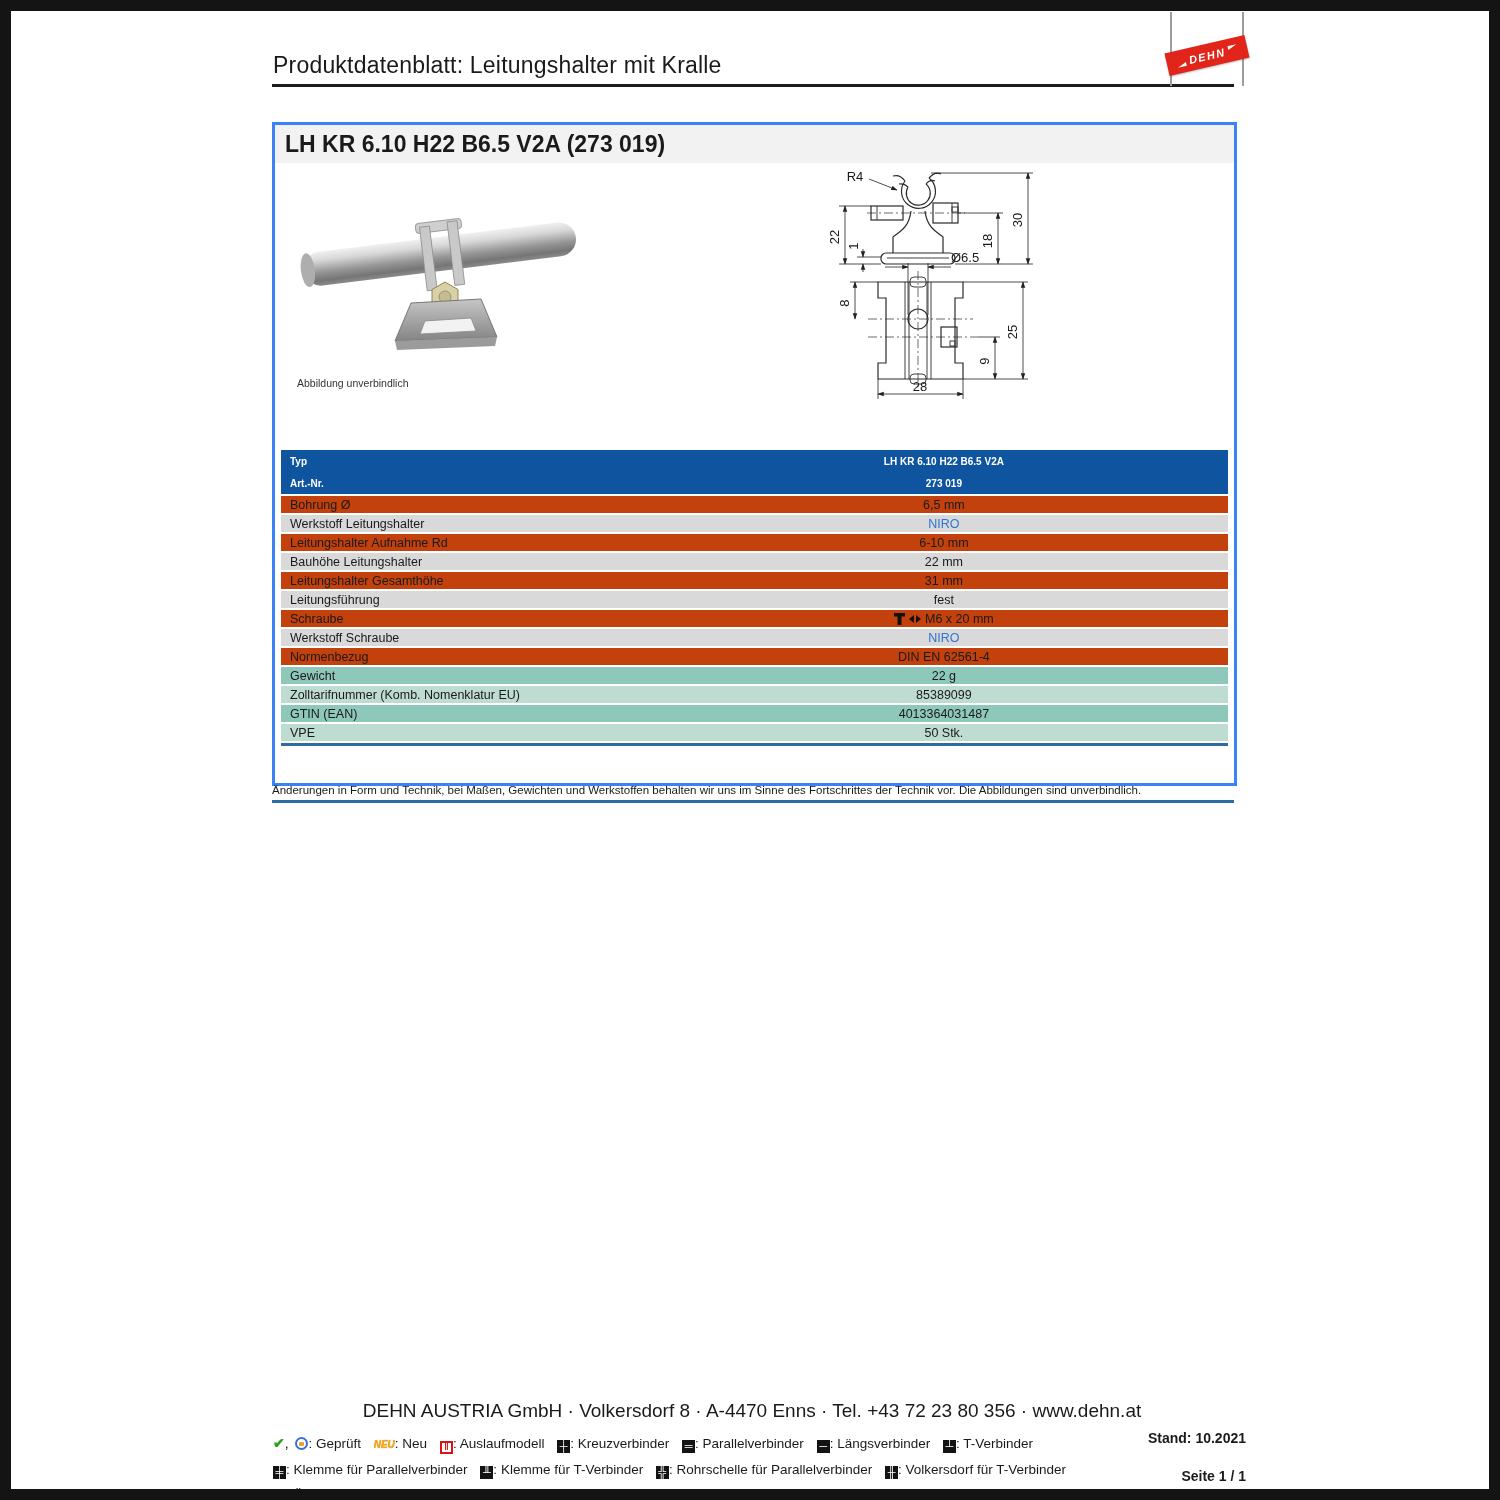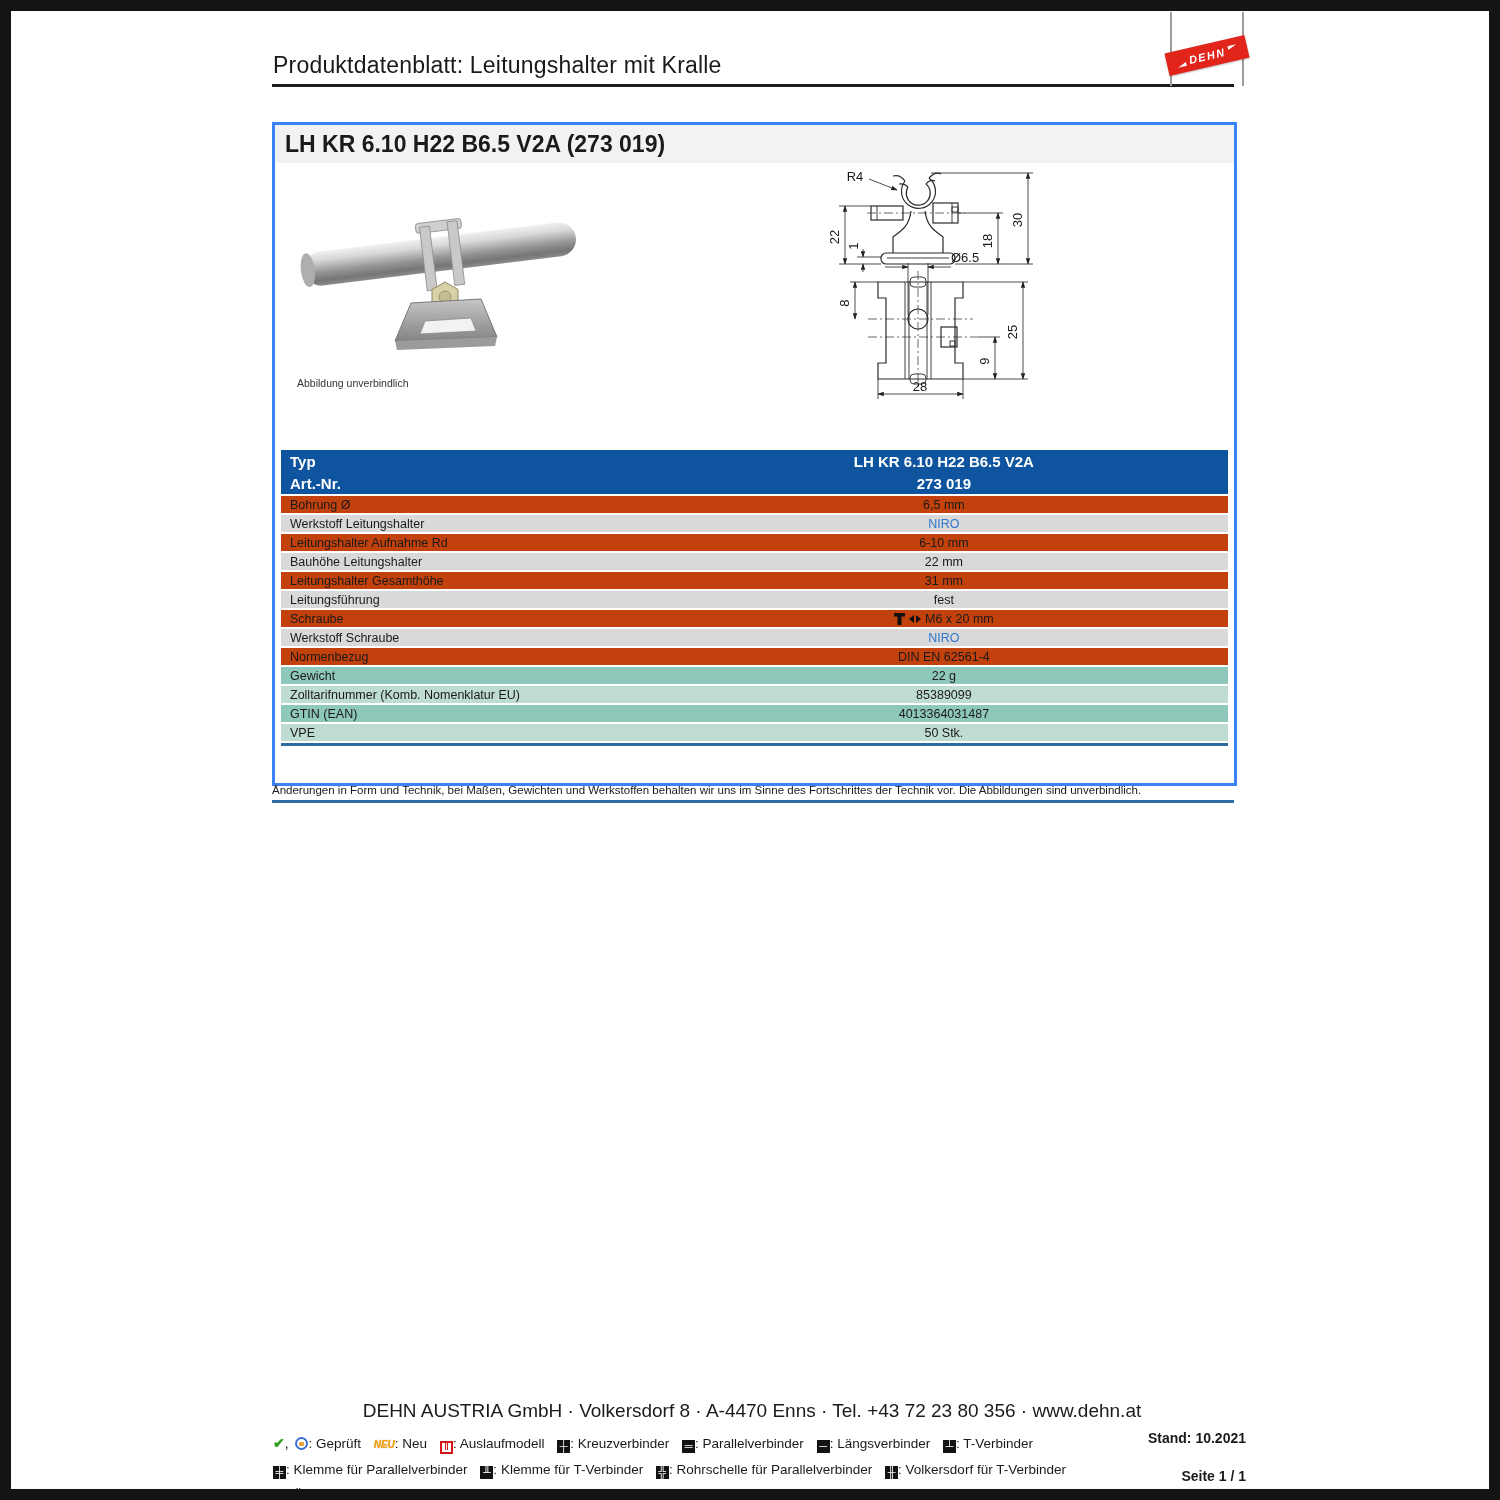--- a/index.html
+++ b/index.html
@@ -28,21 +28,21 @@
   
   .pbox{position:absolute;left:272px;top:122px;width:959px;height:658px;border:3px solid #3b82f6;background:#fff;}
   .ptitle{height:38px;background:#f2f2f2;font-size:23px;font-weight:bold;line-height:38px;padding-left:10px;}
   .photo{position:absolute;left:20px;top:60px;}
   .caption{position:absolute;left:22px;top:240px;font-size:10.5px;color:#333;margin-top:12px;}
   .tdraw{position:absolute;left:548px;top:40px;}
   .tdraw text{font-size:13px;fill:#1a1a1a;}
 
   
   .tbl{position:absolute;left:6px;top:325px;width:947px;}
-  .thead{background:#0f549e;color:#fff;font-weight:bold;font-size:15px;margin-bottom:2px;}
+  .thead{background:#0f549e;color:#fff;font-weight:bold;font-size:10px;margin-bottom:2px;}
   .trow{display:flex;align-items:center;}
   .thead .trow{height:22px;}
   .tb .trow{height:17px;font-size:12.5px;margin-bottom:2px;}
   .trow .lab{flex:0 0 40%;padding-left:9px;box-sizing:border-box;white-space:nowrap;}
   .trow .val{flex:1;text-align:center;display:flex;align-items:center;justify-content:center;gap:4px;}
   .rl{background:#c2410c}.rd{background:#d9d9d9}.rgd{background:#8ec8ba}.rgl{background:#bfdcd3}
   .blue-link{color:#2e77d0;}
   .blueline{height:3px;background:#2d6ca3;margin-top:1px;}
   .scr-ic{display:inline-flex;align-items:center;}
 

